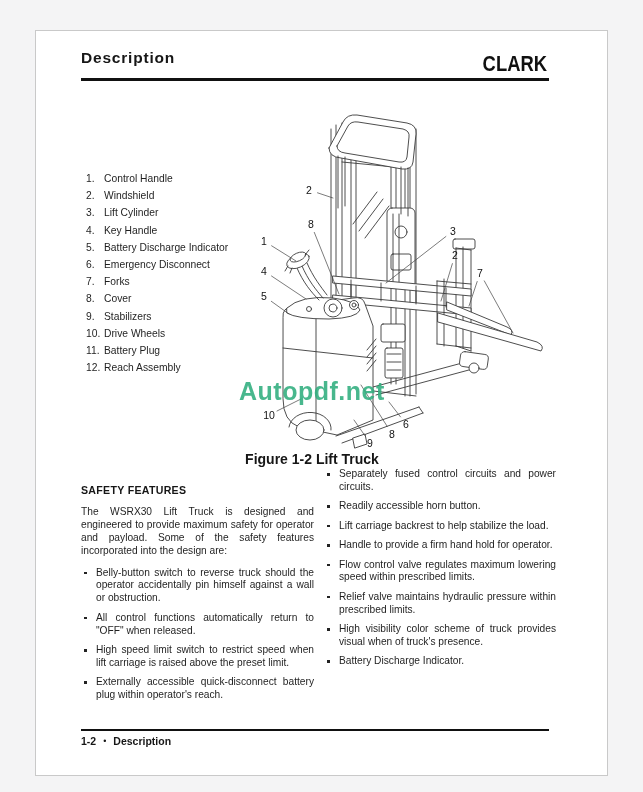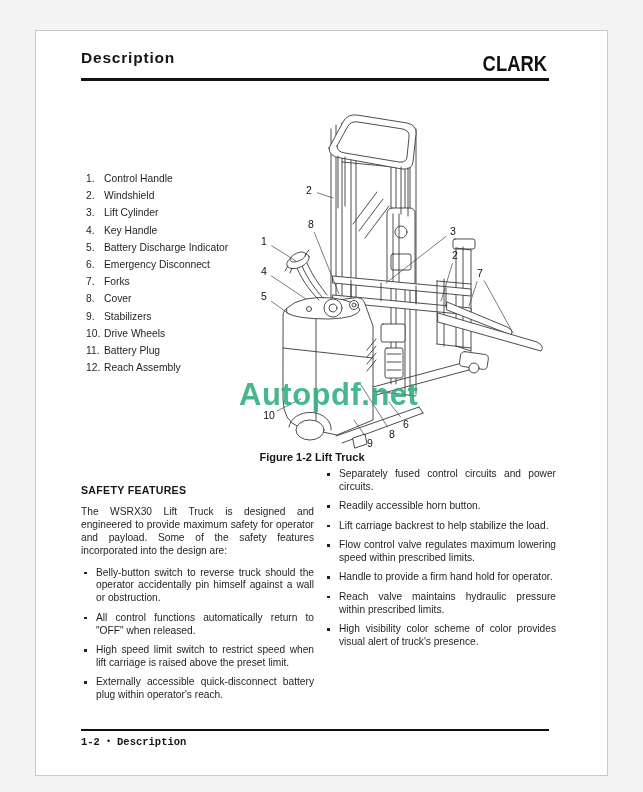--- a/index.html
+++ b/index.html
@@ -4,34 +4,34 @@
 <style>
   html,body{margin:0;padding:0;}
   body{background:#eef0f1;font-family:"Liberation Sans","DejaVu Sans",sans-serif;}
   .canvas{position:relative;width:643px;height:792px;background:#f4f4f5;overflow:hidden;}
   .page{position:absolute;left:35px;top:30px;width:573px;height:746px;background:#ffffff;border:1px solid #c9c9c9;box-sizing:border-box;}
   .hdr-title{position:absolute;left:45px;top:18px;font-size:15.5px;font-weight:bold;letter-spacing:.8px;color:#161616;}
   .hdr-brand{position:absolute;right:60px;top:21px;font-size:20px;font-weight:bold;letter-spacing:0;color:#111;transform:scaleX(.92) scaleY(1.08);transform-origin:right top;}
   .hdr-rule{position:absolute;left:45px;top:47px;width:468px;height:2.5px;background:#111;}
   .ftr-rule{position:absolute;left:45px;top:698px;width:468px;height:1.5px;background:#111;}
   .footer{position:absolute;left:45px;top:704px;font-size:10.5px;color:#161616;}
-  .footer .pg,.footer .sec{font-weight:bold;font-family:Liberation Mono, monospace;}
+  .footer .pg,.footer .sec{font-weight:bold;}
   .footer .dot{margin:0 7px;font-size:9px;vertical-align:1px;}
   
   .parts-list{position:absolute;left:50px;top:142px;font-size:10.3px;color:#1f1f1f;}
   .pl-row{display:flex;height:17.2px;align-items:flex-start;}
   .pl-num{width:18px;flex:0 0 18px;}
   .pl-label{white-space:nowrap;}
   
   .figure{position:absolute;left:205px;top:65px;width:310px;height:355px;}
   .figure svg{position:absolute;left:0;top:0;}
   .figure svg *{vector-effect:non-scaling-stroke;}
   .callout{position:absolute;width:16px;height:16px;line-height:16px;text-align:center;font-size:10.5px;color:#111;}
-  .watermark{position:absolute;left:-2px;top:281px;font-size:31px;font-weight:bold;letter-spacing:.5px;color:#2fae7e;opacity:.88;white-space:nowrap;}
-  .caption{position:absolute;left:116px;top:420px;width:320px;text-align:center;font-size:11px;font-weight:bold;color:#161616;}
+  .watermark{position:absolute;left:-2px;top:281px;font-size:25px;font-weight:bold;letter-spacing:.5px;color:#2fae7e;opacity:.88;white-space:nowrap;}
+  .caption{position:absolute;left:116px;top:420px;width:320px;text-align:center;font-size:14px;font-weight:bold;color:#161616;}
   
   .col{position:absolute;font-size:10.2px;line-height:12.9px;color:#1f1f1f;}
   .col-left{left:45px;top:435px;width:233px;margin-top:18px;}
   .col-right{left:288px;top:437px;width:232px;}
   .col h3{margin:0 0 9px 0;font-size:10.6px;letter-spacing:.3px;color:#161616;}
   .intro{margin:0 0 9px 0;text-align:justify;}
   .bullet{position:relative;padding-left:15px;margin-bottom:6.5px;text-align:justify;}
   .bullet .marker{position:absolute;left:3px;top:5px;width:2.6px;height:2.6px;background:#222;}
 </style>
 </head>
@@ -225,24 +225,25 @@
           <div class="bullet"><span class="marker"></span><span>High speed limit switch to restrict speed when lift carriage is raised above the preset limit.</span></div>
           <div class="bullet"><span class="marker"></span><span>Externally accessible quick-disconnect battery plug within operator's reach.</span></div>
         </div>
     </div>
 
     <div class="col col-right">
       <div id="right-bullets">
           <div class="bullet"><span class="marker"></span><span>Separately fused control circuits and power circuits.</span></div>
           <div class="bullet"><span class="marker"></span><span>Readily accessible horn button.</span></div>
           <div class="bullet"><span class="marker"></span><span>Lift carriage backrest to help stabilize the load.</span></div>
+          <div class="bullet"><span class="marker"></span><span>Handle to provide a firm hand hold for operator.</span></div>
           <div class="bullet"><span class="marker"></span><span>Flow control valve regulates maximum lowering speed within prescribed limits.</span></div>
-          <div class="bullet"><span class="marker"></span><span>Handle to provide a firm hand hold for operator.</span></div>
-          <div class="bullet"><span class="marker"></span><span>Reach valve maintains hydraulic pressure within prescribed limits.</span></div>
-          <div class="bullet"><span class="marker"></span><span>High visibility color scheme of color provides visual alert of truck's presence.</span></div>
+          <div class="bullet"><span class="marker"></span><span>Relief valve maintains hydraulic pressure within prescribed limits.</span></div>
+          <div class="bullet"><span class="marker"></span><span>High visibility color scheme of truck provides visual when of truck's presence.</span></div>
+          <div class="bullet"><span class="marker"></span><span>Battery Discharge Indicator.</span></div>
         </div>
     </div>
 
     <div class="ftr-rule"></div>
     <div class="footer">
       <span class="pg">1-2</span><span class="dot">•</span><span class="sec">Description</span>
     </div>
 
   </div>
 </div>

